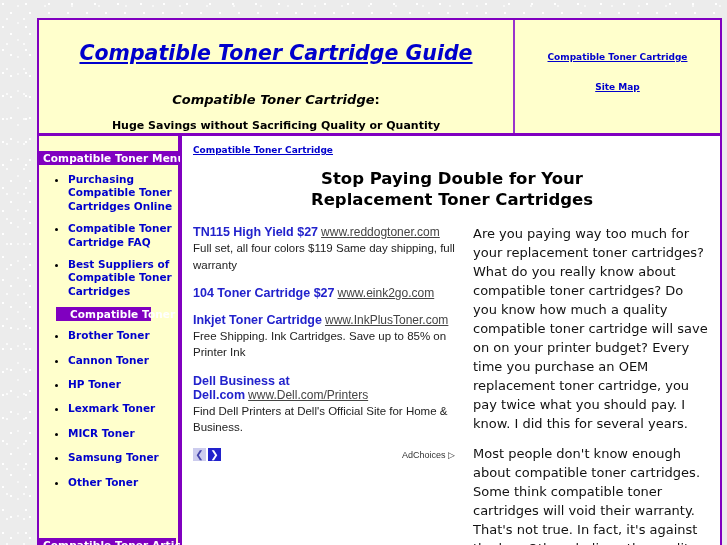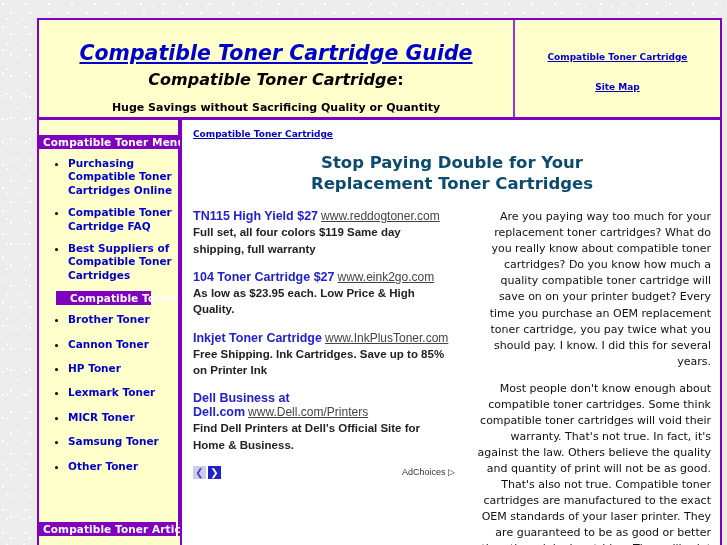--- a/index.html
+++ b/index.html
@@ -32,21 +32,21 @@
     border: 2px solid #8000c0;
     border-bottom: none;
     box-sizing: border-box;
     height: 527px;
     overflow: hidden;
   }
 
   
   #header {
     display: flex;
-    height: 100px;
+    height: 116px;
     background: #ffffcc;
     border-bottom: 3px solid #8000c0;
     box-sizing: border-box;
   }
   #header-left {
     width: 476px;
     border-right: 2px solid #9933cc;
     box-sizing: border-box;
     position: relative;
   }
@@ -62,22 +62,22 @@
     font-family: "DejaVu Sans", "Liberation Sans", sans-serif;
     font-size: 20.5px;
     font-weight: bold;
     font-style: italic;
     color: #0000cc;
     text-decoration: underline;
     letter-spacing: 0px;
   }
   #tagline1 {
     text-align: center;
-    margin-top: 5px;
-    font-size: 16px;
+    margin-top: 27px;
+    font-size: 13px;
     font-weight: bold;
     font-style: italic;
     color: #000000;
   }
   #tagline1 .plain {
     font-style: normal;
   }
   #tagline2 {
     text-align: center;
     margin-top: 12px;
@@ -167,21 +167,21 @@
     font-size: 9px;
     font-weight: bold;
     color: #0000cc;
     text-decoration: underline;
     cursor: pointer;
   }
   #main-title {
     text-align: center;
     font-size: 16.5px;
     font-weight: bold;
-    color: #0c4a6e;
+    color: #000000;
     line-height: 1.25;
     margin: 13px 0 0 0;
     font-family: "DejaVu Sans", "Liberation Sans", sans-serif;
   }
 
   #two-col {
     display: flex;
     margin-top: 15px;
     gap: 18px;
   }
@@ -205,21 +205,20 @@
     text-decoration: underline;
     margin-left: 3px;
     cursor: pointer;
   }
   .ad-desc {
     font-size: 11.5px;
     color: #222222;
     line-height: 1.42;
     margin-top: 1px;
     font-family: "Liberation Sans", "DejaVu Sans", sans-serif;
-    font-weight: bold;
   }
   #ad-footer {
     display: flex;
     align-items: center;
     justify-content: space-between;
     margin-top: 2px;
   }
   #ad-nav { display: flex; gap: 2px; }
   .ad-arrow {
     width: 13px;
@@ -233,25 +232,24 @@
   .ad-arrow.prev { background: #ccccee; color: #4444aa; }
   .ad-arrow.next { background: #2222cc; color: #ffffff; }
   #adchoices {
     font-size: 9px;
     color: #333333;
     font-family: "Liberation Sans", "DejaVu Sans", sans-serif;
     cursor: pointer;
   }
 
   p.para {
-    font-size: 11px;
+    font-size: 13px;
     line-height: 1.46;
     color: #111111;
     margin: 0 0 11px 0;
-    text-align: right;
   }
   #text-col p.para { margin-bottom: 11px; }
 </style>
 </head>
 <body>
 
 <div id="page">
 
   <div id="header">
     <div id="header-left">
@@ -303,21 +301,20 @@
 
         <div id="ads-col">
 
           <div class="ad">
             <span class="ad-title">TN115 High Yield $27</span><span class="ad-url">www.reddogtoner.com</span>
             <div class="ad-desc">Full set, all four colors $119 Same day shipping, full warranty</div>
           </div>
 
           <div class="ad">
             <span class="ad-title">104 Toner Cartridge $27</span><span class="ad-url">www.eink2go.com</span>
-            <div class="ad-desc">As low as $23.95 each. Low Price &amp; High Quality.</div>
           </div>
 
           <div class="ad">
             <span class="ad-title">Inkjet Toner Cartridge</span><span class="ad-url">www.InkPlusToner.com</span>
             <div class="ad-desc">Free Shipping. Ink Cartridges. Save up to 85% on Printer Ink</div>
           </div>
 
           <div class="ad">
             <span class="ad-title">Dell Business at Dell.com</span><span class="ad-url">www.Dell.com/Printers</span>
             <div class="ad-desc">Find Dell Printers at Dell's Official Site for Home &amp; Business.</div>

